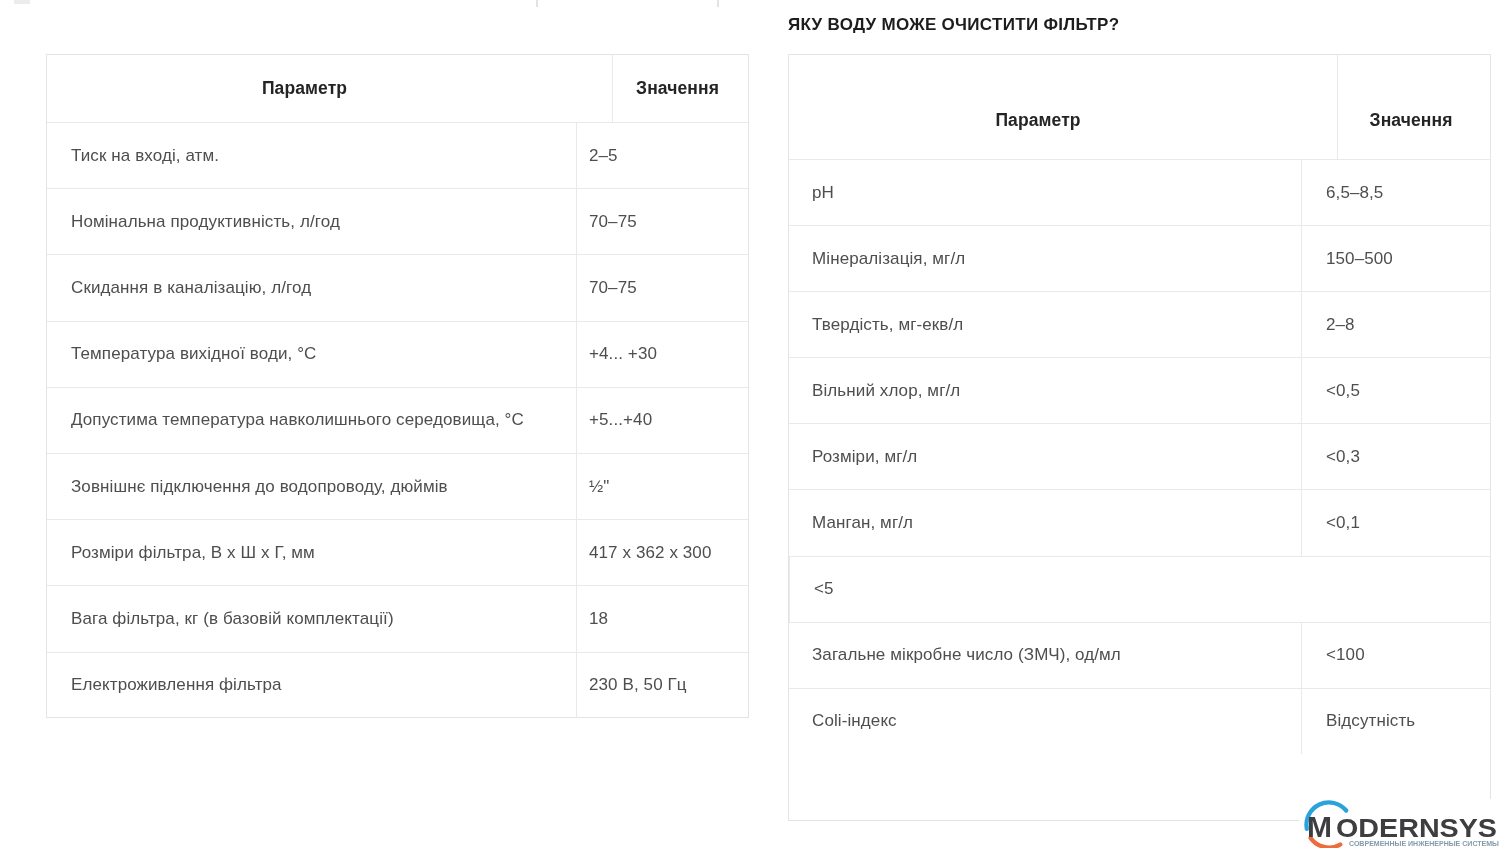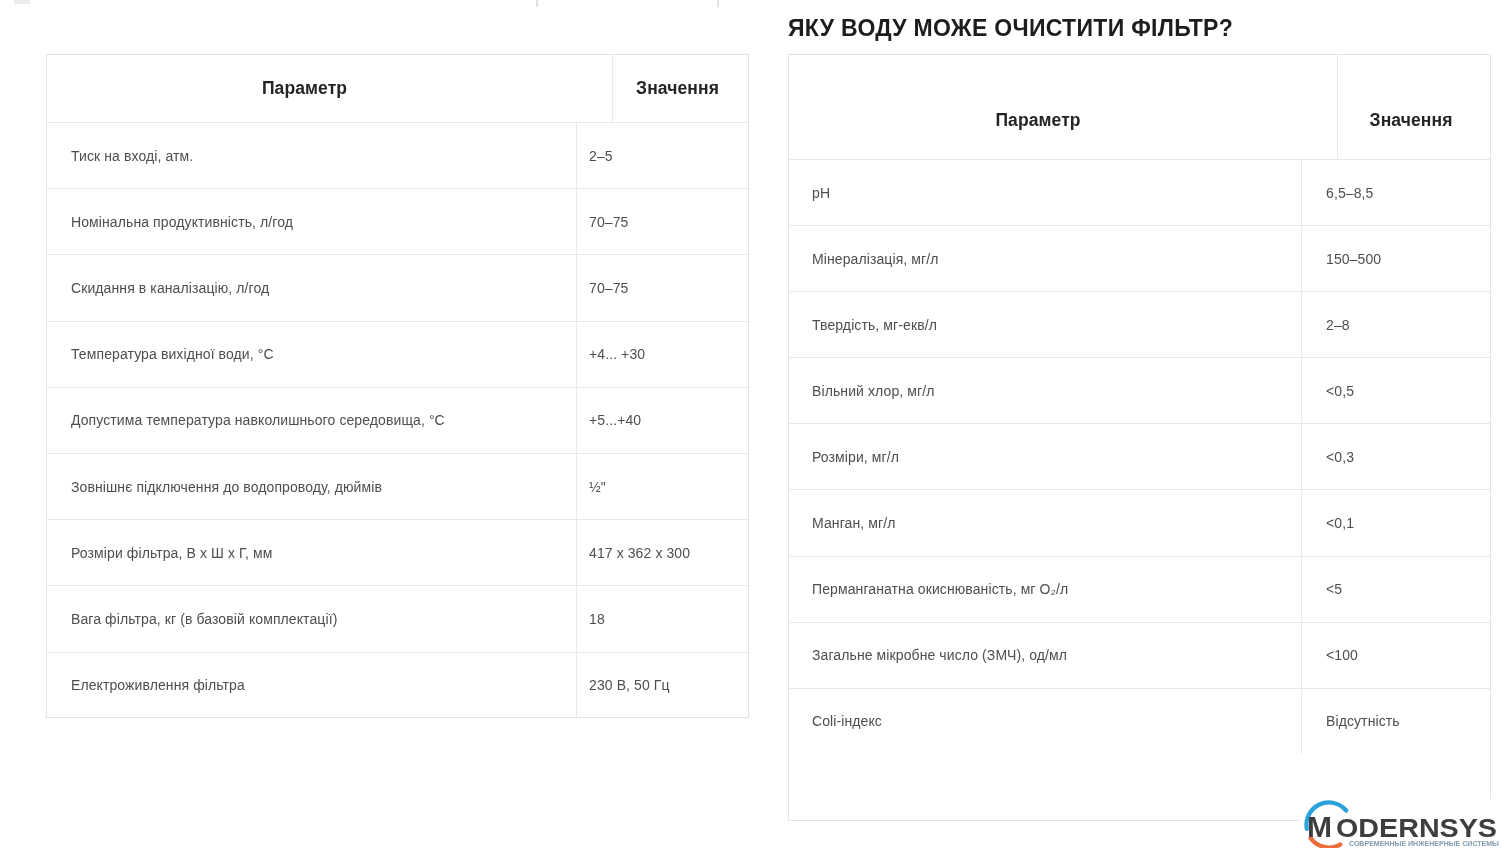--- a/index.html
+++ b/index.html
@@ -13,21 +13,21 @@
 
   
   .tbl{
     position:absolute;box-sizing:border-box;background:#fff;
     border:1px solid #e4e4e4;display:flex;flex-direction:column;
   }
   .trow{display:flex;flex:none;box-sizing:border-box;border-top:1px solid #e9e9e9;}
   .trow:first-child{border-top:none;gap:36px;}
   .cell{
     box-sizing:border-box;display:flex;align-items:center;
-    font-size:14px;color:#4e4e4e;letter-spacing:.1px;
+    font-size:17px;color:#4e4e4e;letter-spacing:.1px;
   }
   .cell.val{border-left:1px solid #e9e9e9;}
   .cell.hdr{
     justify-content:center;font-weight:bold;font-size:17.5px;color:#242424;
     padding-left:0 !important;
   }
 
   
   .tbl.left{left:46px;top:54px;width:703px;height:664px;}
   .tbl.left .trow.head{height:67px;}
@@ -39,21 +39,21 @@
   .tbl.right{left:788px;top:54px;width:703px;height:767px;}
   .tbl.right .trow.head{height:104px;}
   .tbl.right .trow.body{height:66.1px;justify-content:space-between;}
   .tbl.right .cell.par{width:512px;padding-left:23px;padding-right:14px;}
   .tbl.right .cell.val{flex:1;padding-left:24px;padding-right:6px;}
   .tbl.right .cell.hdr{padding-top:26px;}
 
   
   .section-title{
     position:absolute;left:788px;top:15px;
-    font-size:23px;font-weight:800;color:#1d1d1d;letter-spacing:.3px;
+    font-size:17px;font-weight:800;color:#1d1d1d;letter-spacing:.3px;
   }
 
   
   .logo{position:absolute;left:1299px;top:799px;width:203px;height:49px;background:#fff;}
   .logo svg text{font-family:"Liberation Sans","DejaVu Sans",sans-serif;}
 </style>
 </head>
 <body>
 
 <div class="artifact" style="left:14px;top:0;width:16px;height:4px;background:#ececec;"></div>
@@ -128,21 +128,20 @@
   </div>
   <div class="trow body">
     <div class="cell par">Розміри, мг/л</div>
     <div class="cell val">&lt;0,3</div>
   </div>
   <div class="trow body">
     <div class="cell par">Манган, мг/л</div>
     <div class="cell val">&lt;0,1</div>
   </div>
   <div class="trow body">
-    <div class="cell par">Перманганатна окиснюваність, мг О₂/л</div>
     <div class="cell val">&lt;5</div>
   </div>
   <div class="trow body">
     <div class="cell par">Загальне мікробне число (ЗМЧ), од/мл</div>
     <div class="cell val">&lt;100</div>
   </div>
   <div class="trow body">
     <div class="cell par">Coli-індекс</div>
     <div class="cell val">Відсутність</div>
   </div>

